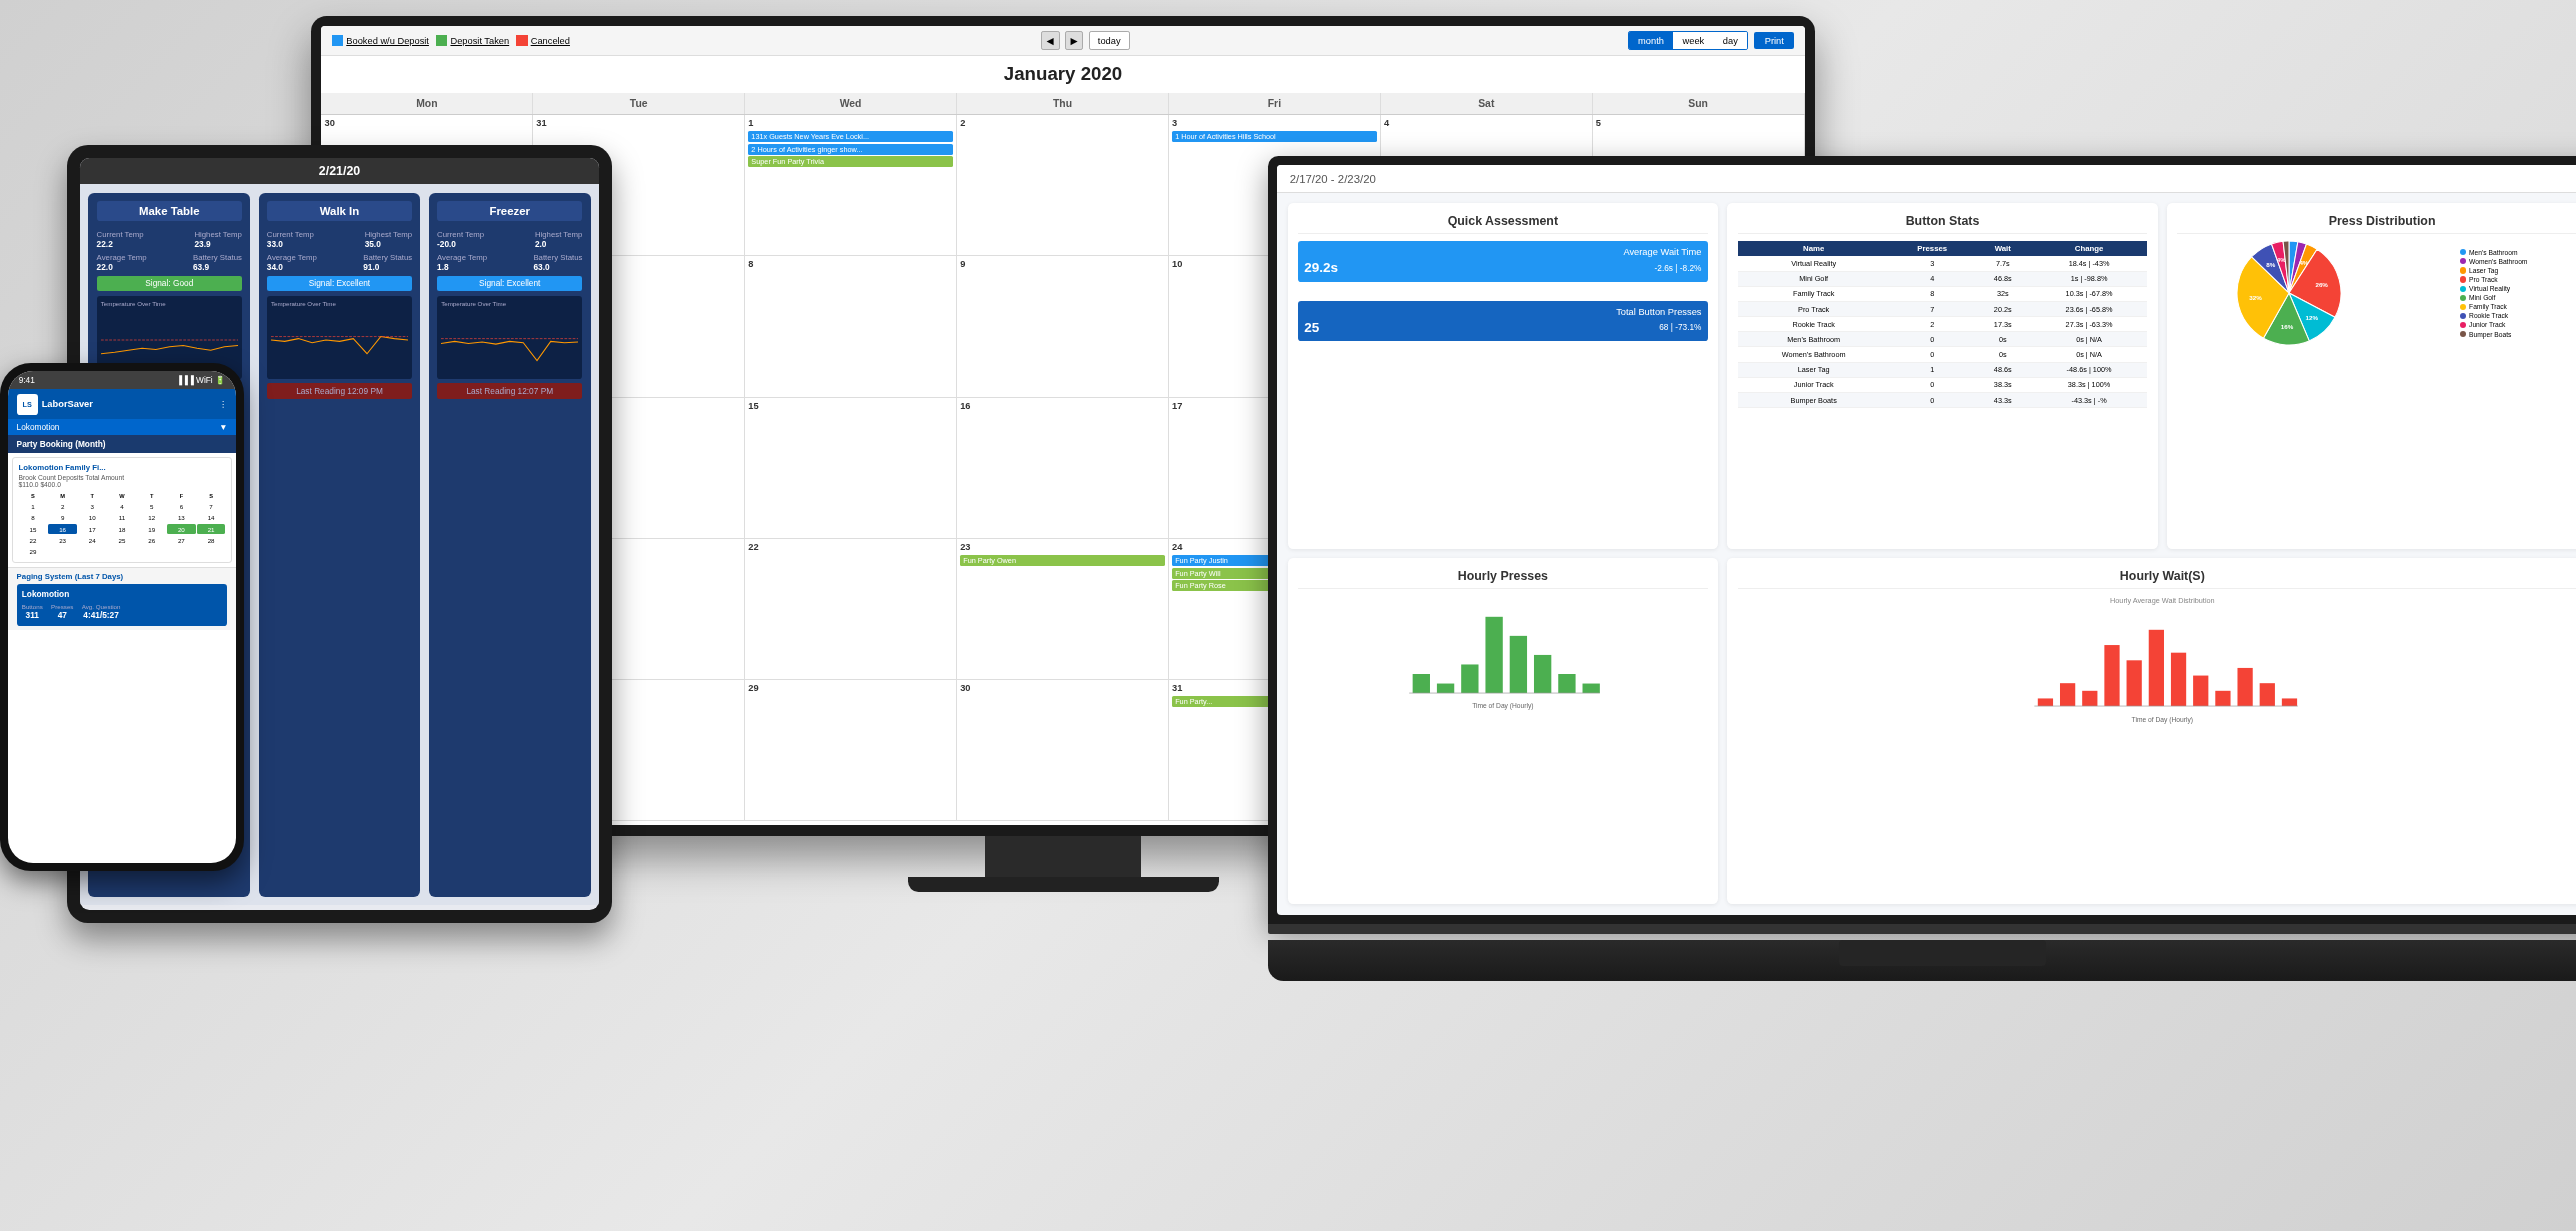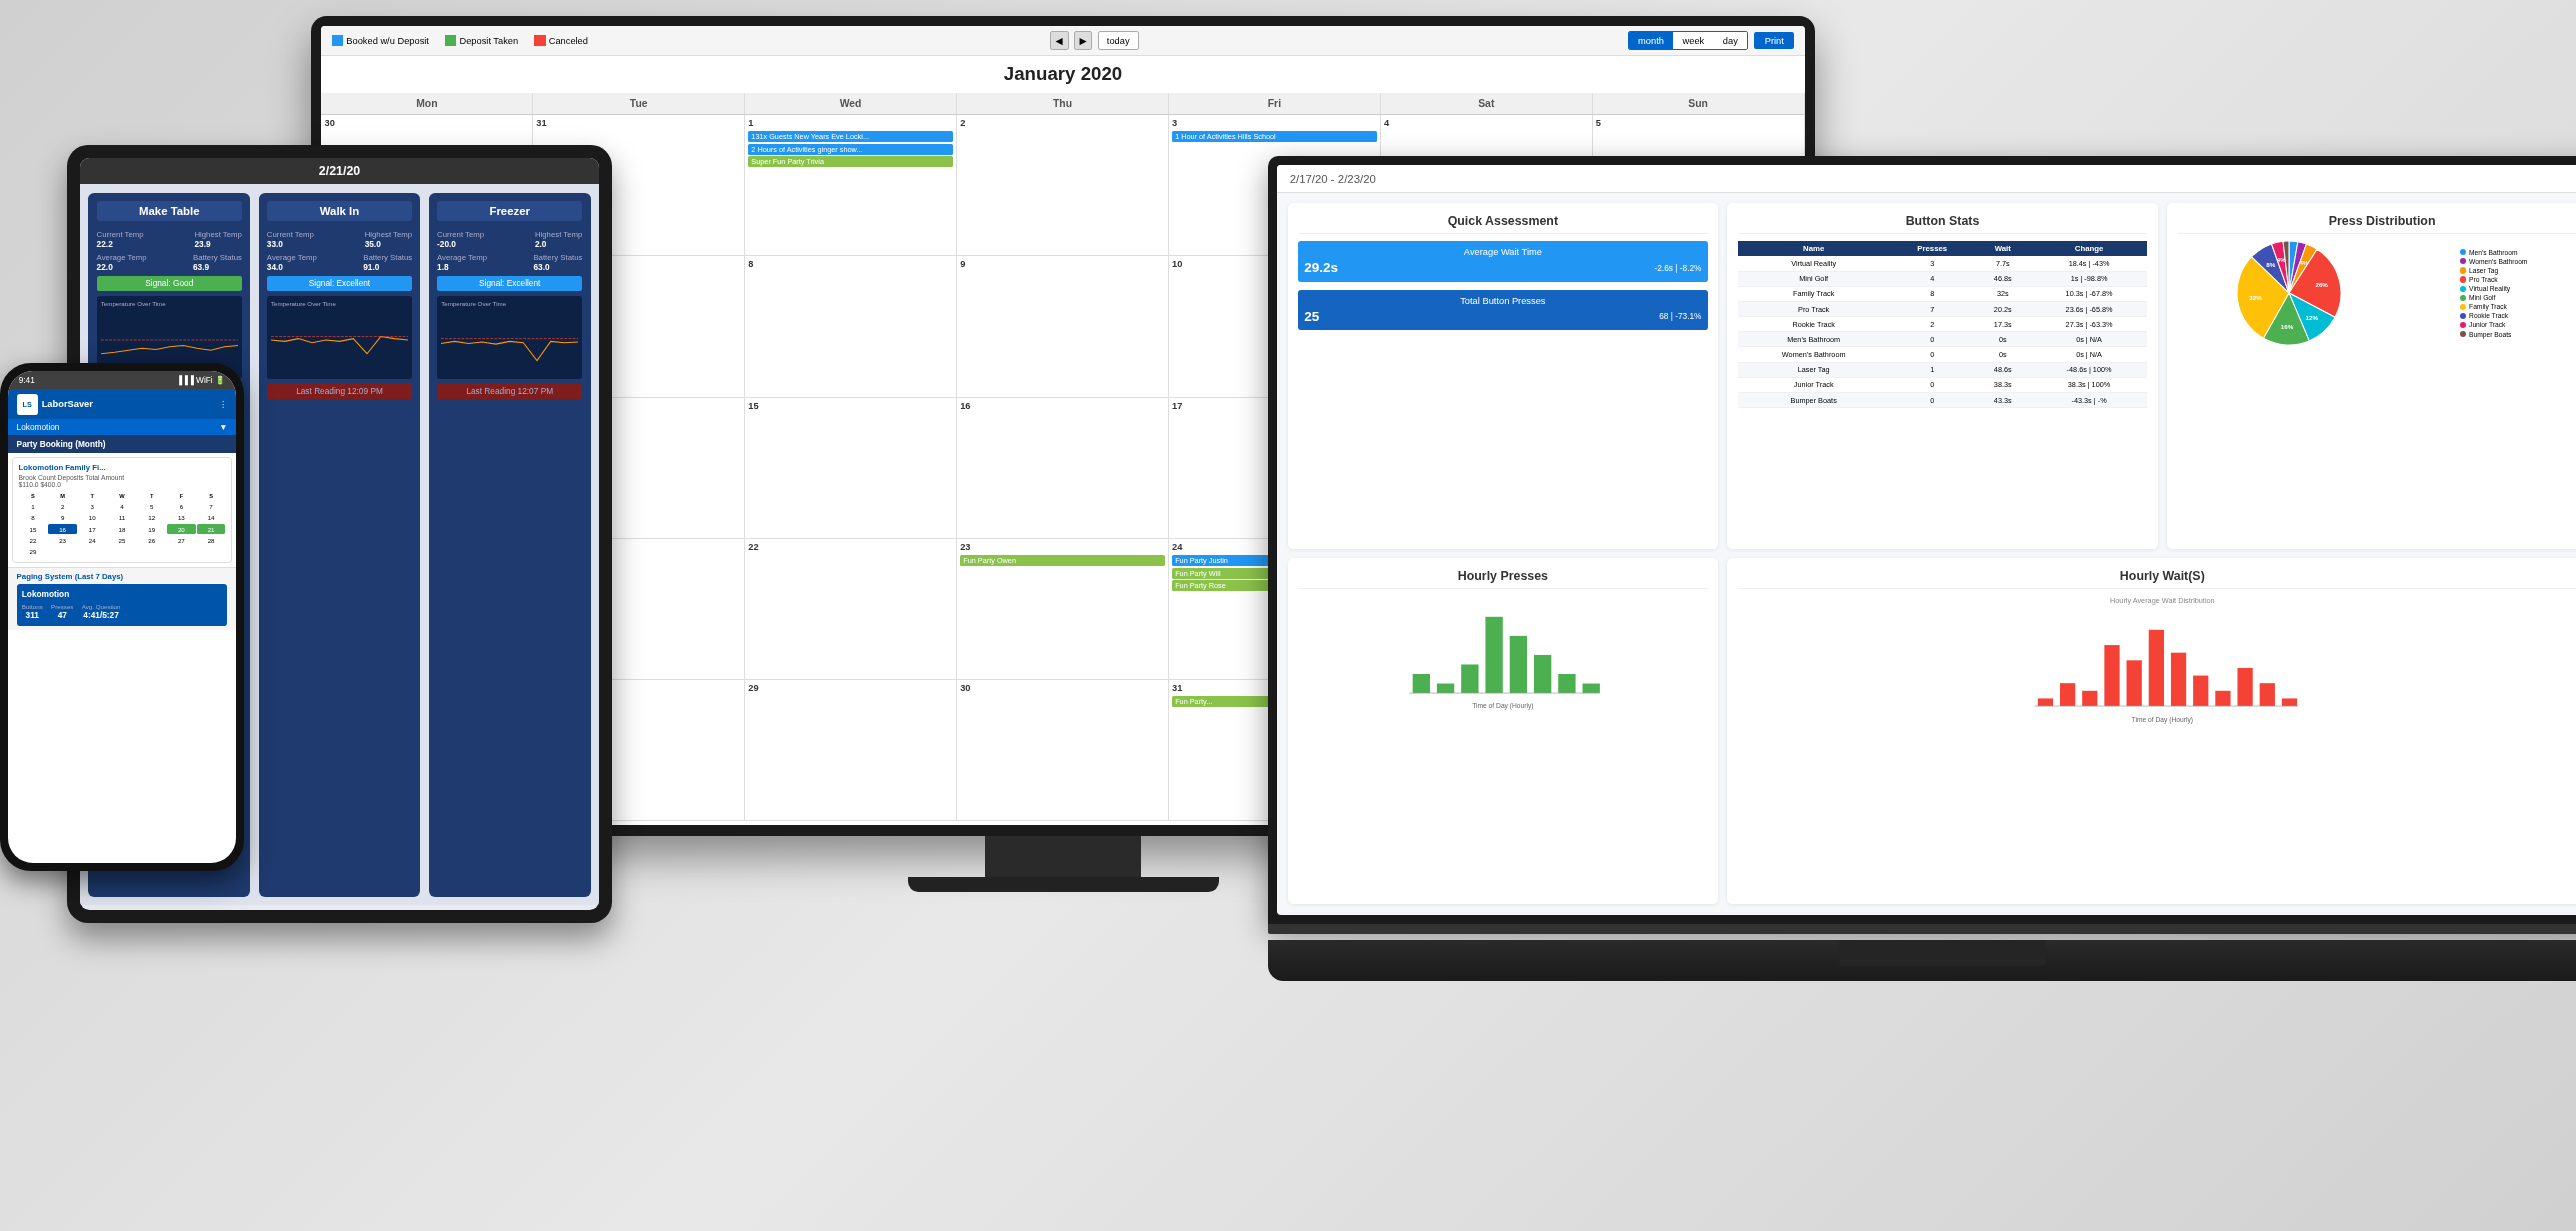--- a/index.html
+++ b/index.html
@@ -66,23 +66,24 @@
     .cal-top-bar {
       display: flex;
       align-items: center;
       justify-content: space-between;
       padding: 5.2px 10.4px;
       border-bottom: 0.5px solid #ddd;
       background: #f5f5f5;
     }
     .cal-legend {
       display: flex;
-      gap: 16px;
+      gap: 7px;
       align-items: center;
       font-size: 9.3px;
+      text-decoration: underline;
     }
     .legend-item {
       display: flex;
       align-items: center;
       gap: 3.1px;
     }
     .legend-box {
       width: 11.4px;
       height: 11.4px;
       display: inline-block;
@@ -533,22 +534,22 @@
       border-bottom: 0.5px solid #eee;
       padding-bottom: 5.2px;
     }
 
     
     .qa-metric {
       background: #2196F3;
       color: #fff;
       border-radius: 3.1px;
       padding: 6.2px;
-      margin-bottom: 8px;
-      text-align: center;
+      margin-bottom: 19px;
+      text-align: right;
     }
     .qa-metric-label {
       font-size: 9.3px;
       margin-bottom: 3.1px;
     }
     .qa-metric-value {
       font-size: 13.5px;
       font-weight: bold;
     }
     .qa-metric-change {

